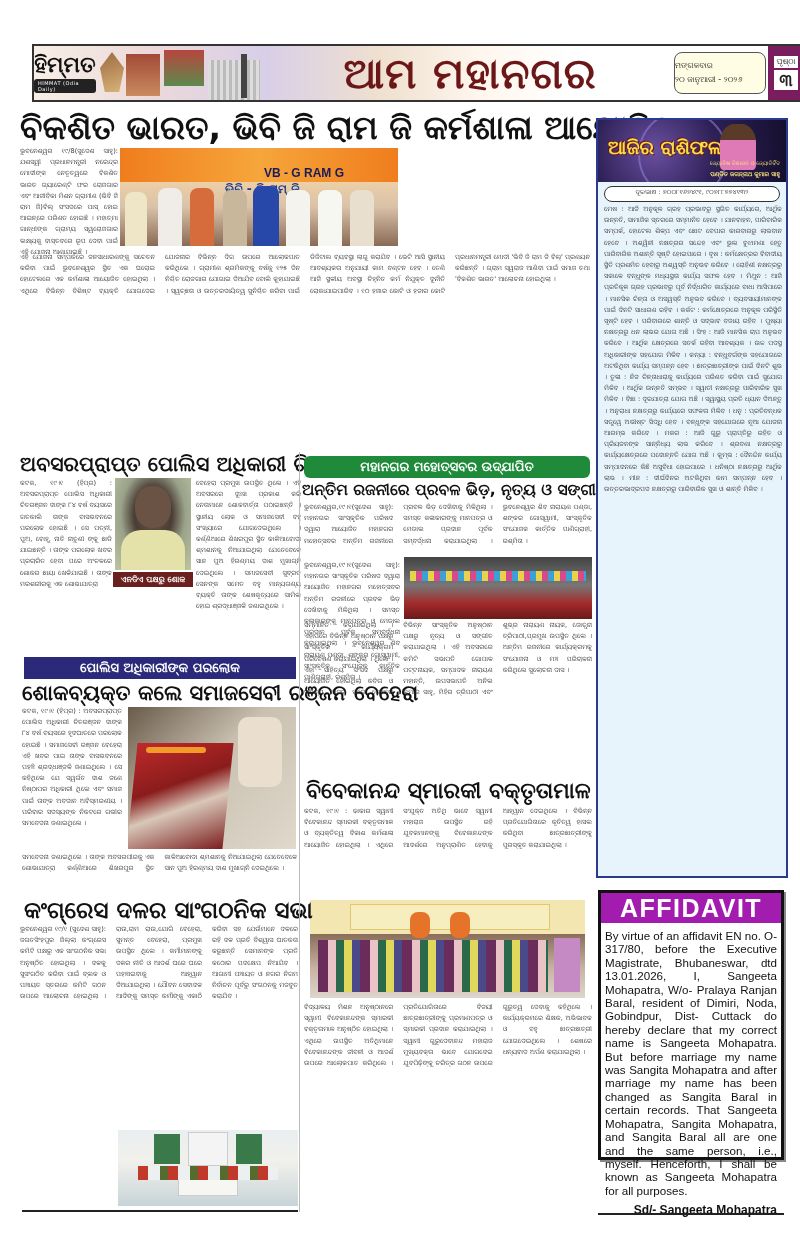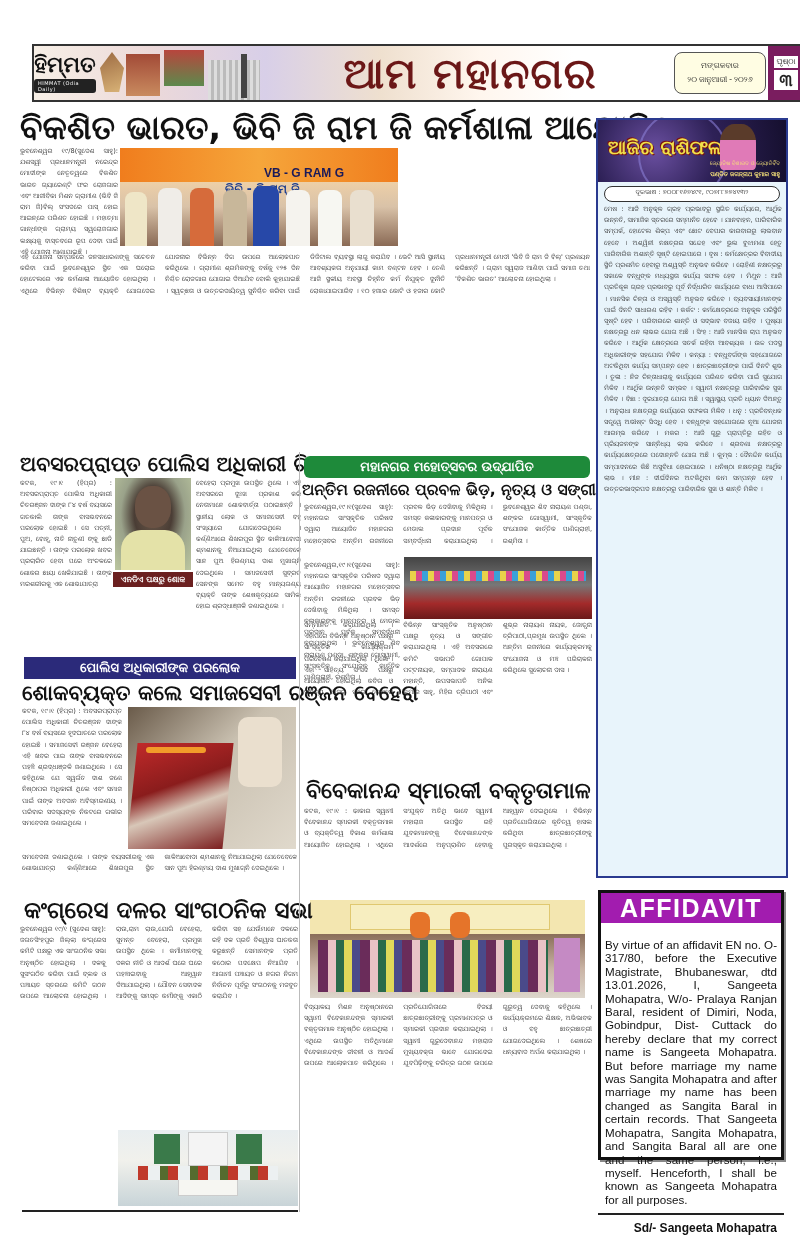--- a/index.html
+++ b/index.html
@@ -15,21 +15,21 @@
   .logo-sub { margin-top: 3px; font-size: 5px; background: #222; color: #fff; padding: 1px 4px; border-radius: 3px; letter-spacing: 0.5px; }
   .collage { width: 170px; height: 100%; position: relative; }
   .collage div { position: absolute; }
   .c1 { left: 4px; top: 6px; width: 24px; height: 40px; background: linear-gradient(160deg,#9c6a42,#d9b377); clip-path: polygon(50% 0,100% 40%,80% 100%,20% 100%,0 40%); }
   .c2 { left: 30px; top: 8px; width: 34px; height: 42px; background: linear-gradient(180deg,#a24a37,#c98b5f); }
   .c3 { left: 68px; top: 4px; width: 40px; height: 36px; background: linear-gradient(180deg,#b8453d,#5d8a4d); }
   .c4 { left: 112px; top: 14px; width: 52px; height: 40px; background: repeating-linear-gradient(90deg,#ddd 0 3px,#bbb 3px 6px); }
   .c5 { left: 145px; top: 8px; width: 6px; height: 44px; background: #444; }
   .title-main { flex: 1; display: flex; align-items: center; justify-content: center; font-size: 42px; font-weight: bold; color: #6b1717; letter-spacing: 1px; }
   .datebox { width: 92px; margin: 6px 0; border: 1.5px solid #555; border-radius: 8px; background: #fffde3;
-    display: flex; flex-direction: column; align-items: center; justify-content: center; font-size: 8px; line-height: 1.7; color: #222; font-family: Liberation Serif, serif; }
+    display: flex; flex-direction: column; justify-content: center; font-size: 8px; line-height: 1.7; color: #222; }
   .pagebox { width: 36px; margin-left: 2px; background: #7a1d5f; color: #fff; display: flex; flex-direction: column; align-items: center; justify-content: center; }
   .pagebox .pl { font-size: 8px; background: #fff; color: #222; padding: 1px 2px; }
   .pagebox .pn { font-size: 17px; font-weight: bold; background: #fff; color: #222; margin-top: 2px; padding: 0 5px; }
 
   
   .abs { position: absolute; }
   .headline { position: absolute; font-weight: bold; color: #111; white-space: nowrap; }
   .body-text { position: absolute; font-size: 6.6px; line-height: 11.2px; color: #333; text-align: justify; overflow: hidden; }
   .cols2 { column-count: 2; column-gap: 10px; }
   .cols3 { column-count: 3; column-gap: 10px; }
@@ -47,21 +47,21 @@
   .rashi-title { position: absolute; left: 10px; top: 16px; font-size: 19px; font-weight: bold; color: #f0e04a; text-shadow: 1px 1px 0 #7a1010, -1px -1px 0 #7a1010; }
   .rashi-sub { position: absolute; right: 6px; font-size: 5.5px; color: #f7e27a; }
   .rashi-person { position: absolute; right: 30px; top: 4px; width: 36px; height: 46px; border-radius: 40% 40% 10% 10%; background: linear-gradient(180deg,#5a3b2a 0 35%,#e07ab7 35% 100%); }
   .rashi-phone { position: absolute; left: 604px; top: 186px; width: 176px; height: 16px; border: 1px solid #333; border-radius: 8px; background: #fff;
     font-size: 6.5px; text-align: center; line-height: 11px; color: #333; }
   .rashi-text { left: 604px; top: 204px; width: 178px; height: 668px; color: #333; }
 
   
   .affidavit { position: absolute; left: 598px; top: 890px; width: 186px; height: 270px; border: 3px solid #111; background: #fff; box-shadow: 2px 2px 0 #888; }
   .aff-title { background: #a21caf; color: #fff; font-family: "Liberation Sans", sans-serif; font-weight: bold; font-size: 25px; text-align: center; letter-spacing: 1.5px; line-height: 30px; }
-  .aff-body { padding: 15px 4px; font-family: "Liberation Sans", sans-serif; font-size: 11.6px; line-height: 13.4px; color: #111; text-align: justify; }
+  .aff-body { padding: 6px 4px; font-family: "Liberation Sans", sans-serif; font-size: 11.6px; line-height: 13.4px; color: #111; text-align: justify; }
   .aff-sign { font-family: "Liberation Sans", sans-serif; font-weight: bold; font-size: 12px; text-align: right; padding: 0 4px; color: #111; }
 </style>
 </head>
 <body>
 
 <div class="masthead">
   <div class="logo">
     <div class="logo-main">ହିମ୍ମତ</div>
     <div class="logo-sub">HIMMAT (Odia Daily)</div>
   </div>
@@ -114,21 +114,21 @@
 <div class="body-text cols2" style="left:196px; top:478px; width:105px; height:138px; column-count:1;">ବେହେରା ପ୍ରମୁଖ ଉପସ୍ଥିତ ଥିଲେ । ଏହି ଅବସରରେ ଦୁଃଖ ପ୍ରକାଶ କରି ନେତାମାନେ ଶୋକବାର୍ତ୍ତା ପଠାଇଛନ୍ତି । ସ୍ଥାନୀୟ ଲୋକ ଓ ସମାଜସେବୀ ବହୁ ସଂଖ୍ୟାରେ ଯୋଗଦେଇଥିଲେ । କର୍ଣ୍ଣିଆରେ ଶିଖରପୁର ସ୍ଥିତ କାଳିଆବୋଦା ଶ୍ମଶାନକୁ ନିଆଯାଇଥିଲା ଯେତେବେଳେ ସାନ ପୁଅ ହିରଣ୍ମୟ ଦାଶ ମୁଖାଗ୍ନି ଦେଇଥିଲେ । ସମାଜସେବୀ ସୁବ୍ରତ ସେନଙ୍କ ସମେତ ବହୁ ମାନ୍ୟଗଣ୍ୟ ବ୍ୟକ୍ତି ତାଙ୍କ ଶେଷକୃତ୍ୟରେ ସାମିଲ ହୋଇ ଶ୍ରଦ୍ଧାଞ୍ଜଳି ଜଣାଇଥିଲେ ।</div>
 
 <div class="band" style="left:24px; top:657px; width:272px; height:22px; background:#2b2a7a; font-size:13px;">ପୋଲିସ ଅଧିକାରୀଙ୍କ ପରଲୋକ</div>
 <div class="headline" style="left:22px; top:681px; font-size:21px;">ଶୋକବ୍ୟକ୍ତ କଲେ ସମାଜସେବୀ ରଞ୍ଜନ ବେହେରା</div>
 <div class="body-text" style="left:22px; top:706px; width:100px; height:145px;">କଟକ, ୧୯।୧ (ହିପ୍ର) : ଅବସରପ୍ରାପ୍ତ ପୋଲିସ ଅଧିକାରୀ ଚିତରଞ୍ଜନ ଦାଙ୍କ ୮୪ ବର୍ଷ ବୟସରେ ହୃଦଘାତରେ ପରଲୋକ ହୋଇଛି । ସମାଜସେବୀ ରଞ୍ଜନ ବେହେରା ଏହି ଖବର ପାଇ ତାଙ୍କ ବାସଭବନରେ ପହଞ୍ଚି ଶ୍ରଦ୍ଧାଞ୍ଜଳି ଜଣାଇଥିଲେ । ସେ କହିଥିଲେ ଯେ ସ୍ୱର୍ଗତ ଦାଶ ଜଣେ ନିଷ୍ଠାପର ଅଧିକାରୀ ଥିଲେ ଏବଂ ସମାଜ ପାଇଁ ତାଙ୍କ ଅବଦାନ ଅବିସ୍ମରଣୀୟ । ପରିବାର ସଦସ୍ୟଙ୍କ ନିକଟରେ ଗଭୀର ସମବେଦନା ଜଣାଇଥିଲେ ।</div>
 <div class="photo" style="left:128px; top:707px; width:168px; height:142px; background:linear-gradient(135deg,#6a5b4a 0%,#c9c0b0 45%,#e0d9cc 100%);">
   <div class="abs" style="left:4px; top:36px; width:96px; height:106px; background:linear-gradient(160deg,#c02a2a 0%,#8a1c1c 40%,#d8c7b8 60%,#7c1f1f 100%); transform:skewX(-6deg);"></div>
   <div class="abs" style="left:18px; top:40px; width:60px; height:6px; background:#f29b2a; border-radius:3px;"></div>
   <div class="abs" style="left:110px; top:10px; width:44px; height:70px; background:#eadfce; border-radius:10px;"></div>
 </div>
-<div class="body-text cols2" style="left:22px; top:852px; width:275px; height:36px;">ସମବେଦନା ଜଣାଇଥିଲେ । ତାଙ୍କ ବୟସରୀରକୁ ଏକ ଶୋଭାଯାତ୍ରା କର୍ଣ୍ଣିଆରେ ଶିଖରପୁର ସ୍ଥିତ କାଳିଆବୋଦା ଶ୍ମଶାନକୁ ନିଆଯାଇଥିଲା ଯେତେବେଳେ ସାନ ପୁଅ ହିରଣ୍ମୟ ଦାଶ ମୁଖାଗ୍ନି ଦେଇଥିଲେ ।</div>
+<div class="body-text cols2" style="left:22px; top:852px; width:275px; height:36px;">ସମବେଦନା ଜଣାଇଥିଲେ । ତାଙ୍କ ଅବସରପୀରକୁ ଏକ ଶୋଭାଯାତ୍ରା କର୍ଣ୍ଣିଆରେ ଶିଖରପୁର ସ୍ଥିତ କାଳିଆବୋଦା ଶ୍ମଶାନକୁ ନିଆଯାଇଥିଲା ଯେତେବେଳେ ସାନ ପୁଅ ହିରଣ୍ମୟ ଦାଶ ମୁଖାଗ୍ନି ଦେଇଥିଲେ ।</div>
 
 <div class="band" style="left:304px; top:456px; width:286px; height:22px; background:#1e8a3a; border-radius:6px; font-size:13px;">ମହାନଗର ମହୋତ୍ସବର ଉଦ୍‌ଯାପିତ</div>
 <div class="headline" style="left:302px; top:481px; font-size:15.6px;">ଅନ୍ତିମ ରଜନୀରେ ପ୍ରବଳ ଭିଡ଼, ନୃତ୍ୟ ଓ ସଙ୍ଗୀତ ମନ ମୋହିଲା</div>
 <div class="body-text cols3" style="left:304px; top:502px; width:288px; height:56px;">ଭୁବନେଶ୍ୱର,୧୯।୧(ସୁଦେଶ ସାହୁ): ମହାନଗର ସାଂସ୍କୃତିକ ପରିଷଦ ଦ୍ୱାରା ଆୟୋଜିତ ମହାନଗର ମହୋତ୍ସବର ଅନ୍ତିମ ରଜନୀରେ ପ୍ରବଳ ଭିଡ଼ ଦେଖିବାକୁ ମିଳିଥିଲା । ସମସ୍ତ କଳାକାରଙ୍କୁ ମାନପତ୍ର ଓ ମେଡାଲ ପ୍ରଦାନ ପୂର୍ବକ ସମ୍ବର୍ଦ୍ଧନା କରାଯାଇଥିଲା । ଭୁବନେଶ୍ୱର ଶିବ ନାରାୟଣ ପଣ୍ଡା, ଶଙ୍କର ଗୋସ୍ୱାମୀ, ସାଂସ୍କୃତିକ ସଂଯୋଜକ କାର୍ତ୍ତିକ ପାଣିଗ୍ରାହୀ, ରଶ୍ମିତା ।</div>
 <div class="photo" style="left:404px; top:557px; width:188px; height:62px; background:linear-gradient(180deg,#444 0%,#777 45%,#a32a2a 75%,#6a1a1a 100%);">
   <div class="abs" style="left:6px; top:14px; width:176px; height:10px; background:repeating-linear-gradient(90deg,#e8d24a 0 6px,#d94a8c 6px 12px,#3aa0d8 12px 18px);"></div>
 </div>
 <div class="body-text" style="left:304px; top:560px; width:96px; height:160px;">ଭୁବନେଶ୍ୱର,୧୯।୧(ସୁଦେଶ ସାହୁ): ମହାନଗର ସାଂସ୍କୃତିକ ପରିଷଦ ଦ୍ୱାରା ଆୟୋଜିତ ମହାନଗର ମହୋତ୍ସବର ଅନ୍ତିମ ରଜନୀରେ ପ୍ରବଳ ଭିଡ଼ ଦେଖିବାକୁ ମିଳିଥିଲା । ସମସ୍ତ କଳାକାରଙ୍କୁ ମାନପତ୍ର ଓ ମେଡାଲ ପ୍ରଦାନ ପୂର୍ବକ ସମ୍ବର୍ଦ୍ଧନା କରାଯାଇଥିଲା । ଭୁବନେଶ୍ୱର ଶିବ ନାରାୟଣ ପଣ୍ଡା, ଶଙ୍କର ଗୋସ୍ୱାମୀ, ସାଂସ୍କୃତିକ ସଂଯୋଜକ କାର୍ତ୍ତିକ ପାଣିଗ୍ରାହୀ, ରଶ୍ମିତା ।</div>
 <div class="body-text cols3" style="left:304px; top:620px; width:288px; height:150px;">ସମ୍ମାନିତ କରାଯାଇଥିଲା । ଏହାପରେ ବିଭିନ୍ନ ଅନୁଷ୍ଠାନ ପକ୍ଷରୁ ସାଂସ୍କୃତିକ କାର୍ଯ୍ୟକ୍ରମ ପରିବେଷଣ କରାଯାଇଥିଲା । ଥିଲେ । ଏହା ସାହିତ୍ୟ ସଂସଦ ପକ୍ଷରୁ ଆୟୋଜିତ ହୋଇଥିଲା କବିତା ଓ ସାହିତ୍ୟ ଆସର ପରେ ଶେଷରେ ବିଭିନ୍ନ ସାଂସ୍କୃତିକ ଅନୁଷ୍ଠାନ ପକ୍ଷରୁ ନୃତ୍ୟ ଓ ସଙ୍ଗୀତ କରାଯାଇଥିଲା । ଏହି ଅବସରରେ କମିଟି ସଭାପତି ଗୋପାଳ ପଟ୍ଟନାୟକ, ସମ୍ପାଦକ ନାରାୟଣ ମହାନ୍ତି, ଉପସଭାପତି ଅନିଲ କୁମାର ସାହୁ, ମିହିର ତ୍ରିପାଠୀ ଏବଂ ଶୁଭ୍ର ନାରାୟଣ ନାୟକ, ଜୋତ୍ସ୍ନା ତ୍ରିପାଠୀ,ପ୍ରମୁଖ ଉପସ୍ଥିତ ଥିଲେ । ଅନ୍ତିମ ରଜନୀରେ କାର୍ଯ୍ୟକ୍ରମକୁ ସଂଯୋଜନା ଓ ମଞ୍ଚ ପରିଚାଳନା କରିଥିଲେ ସୁଲୋଚନା ଦାସ ।</div>
 

